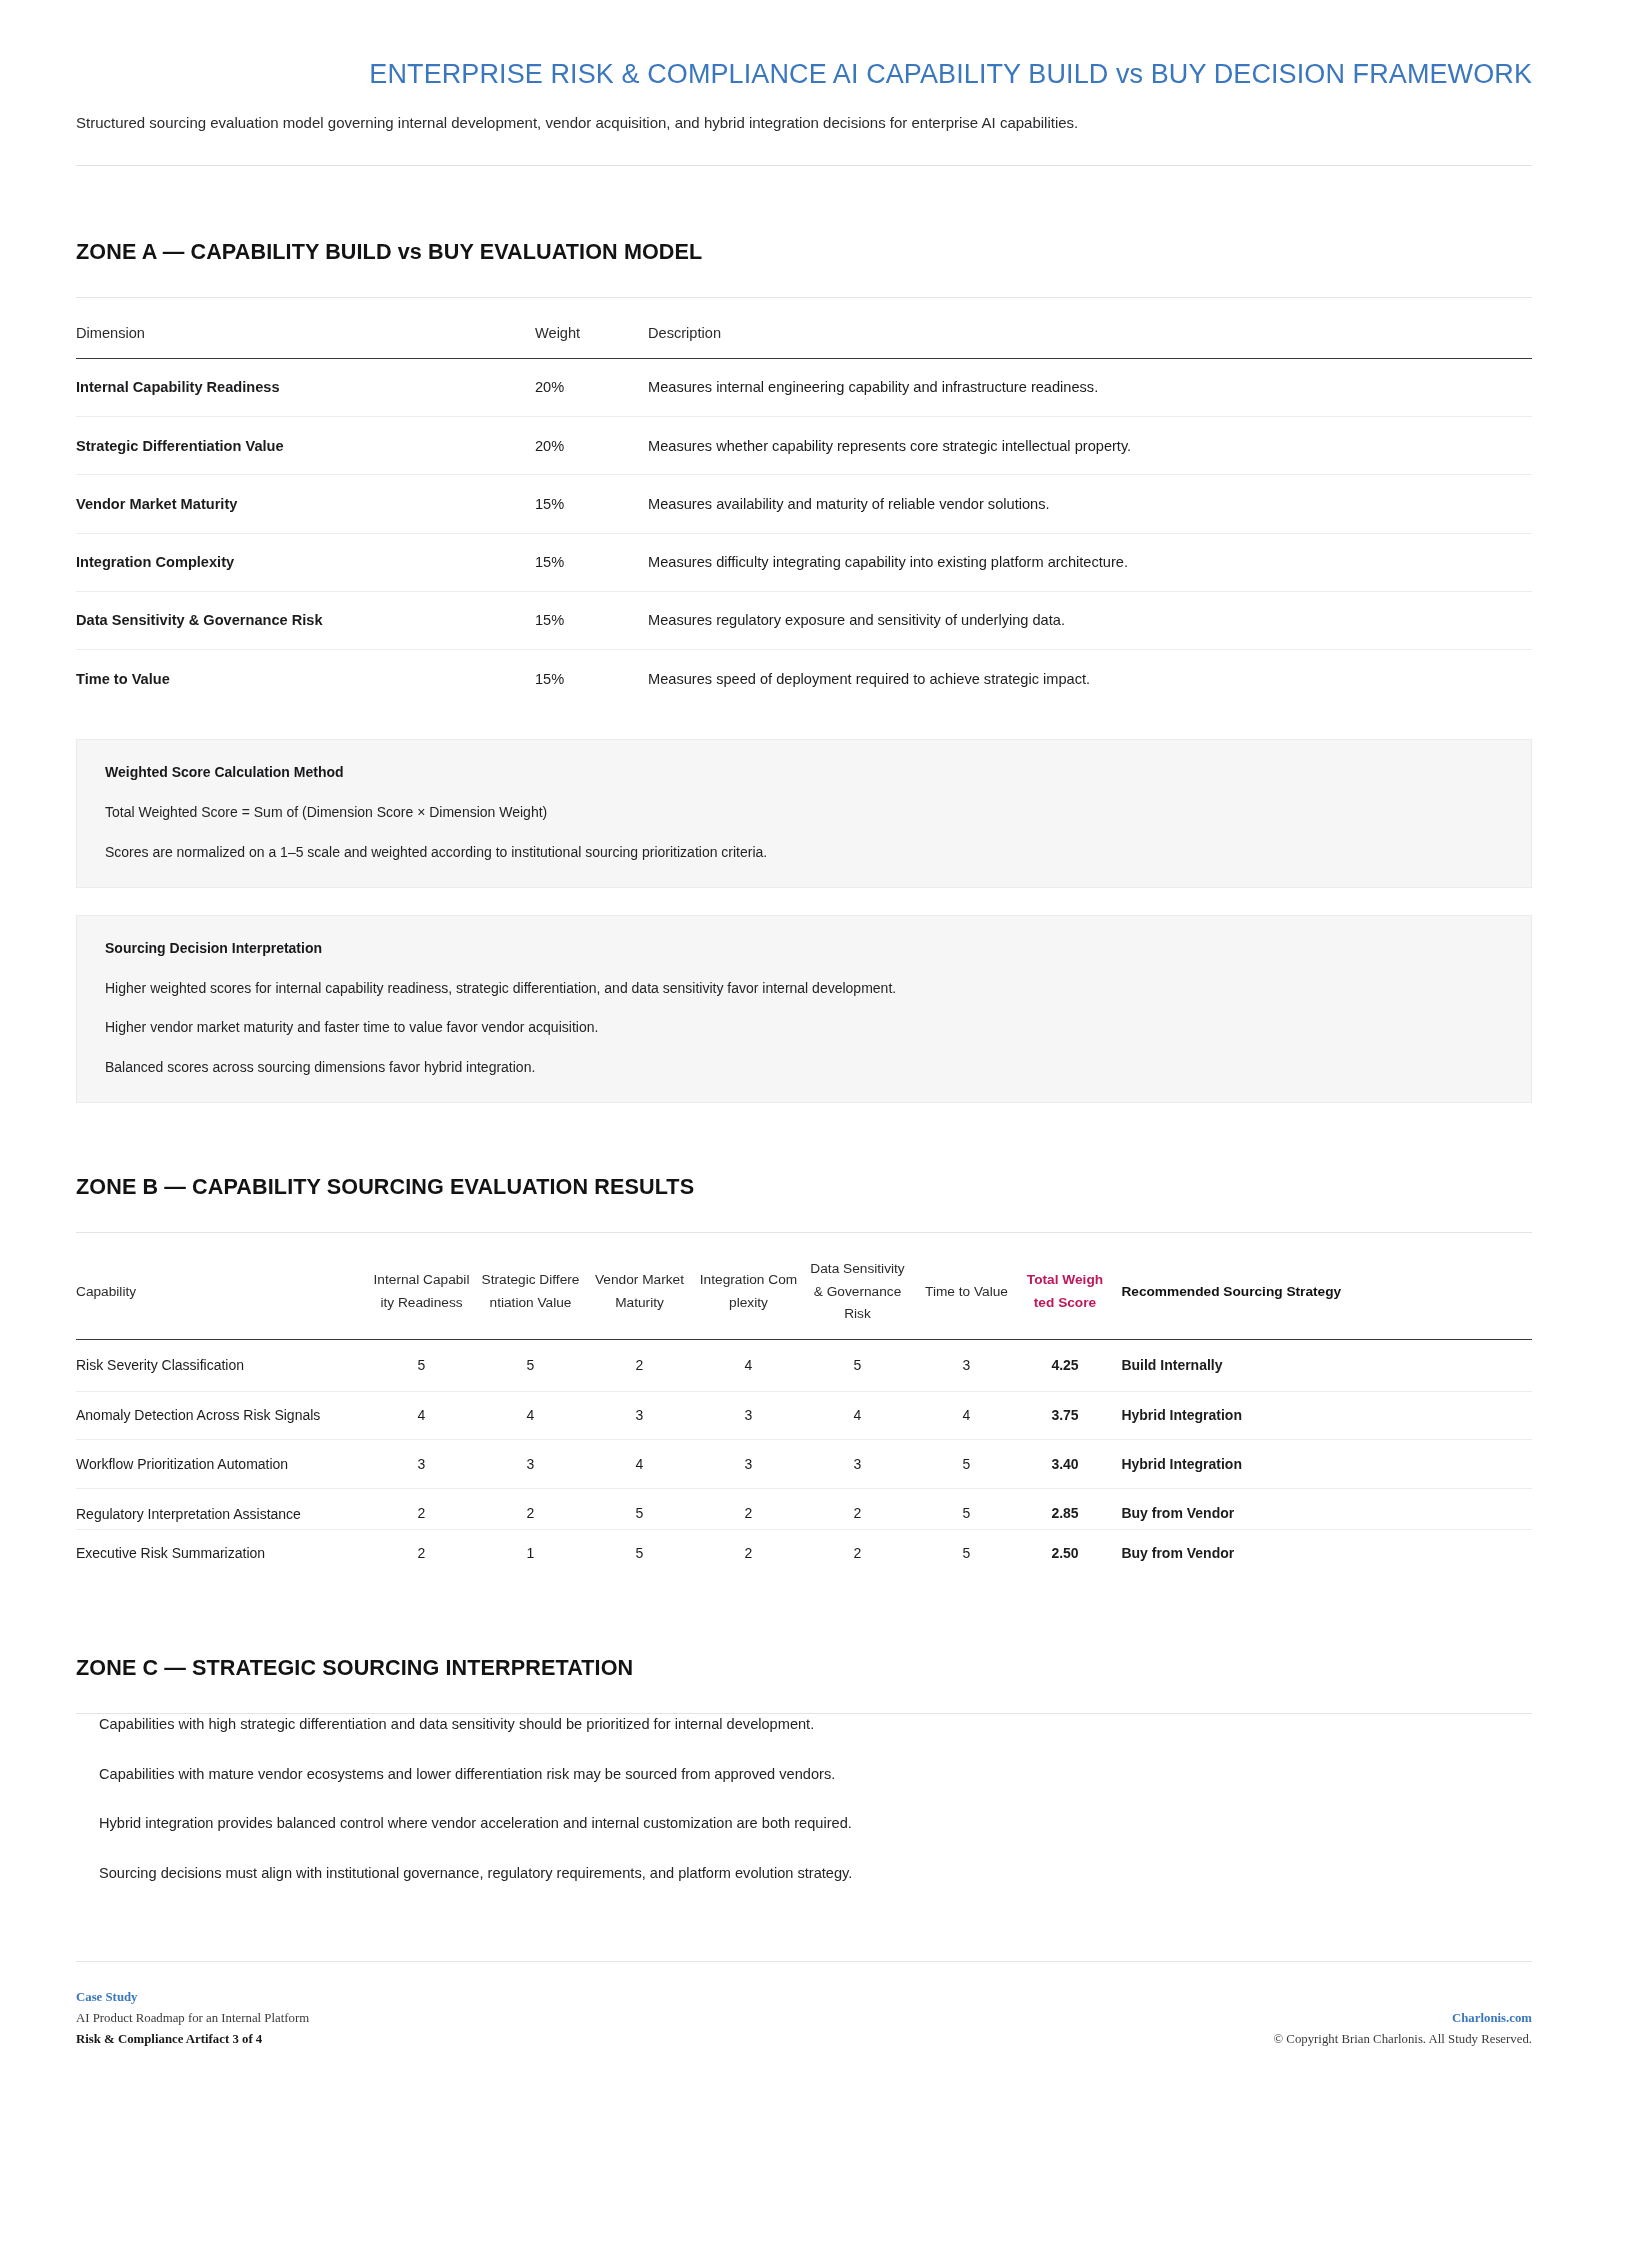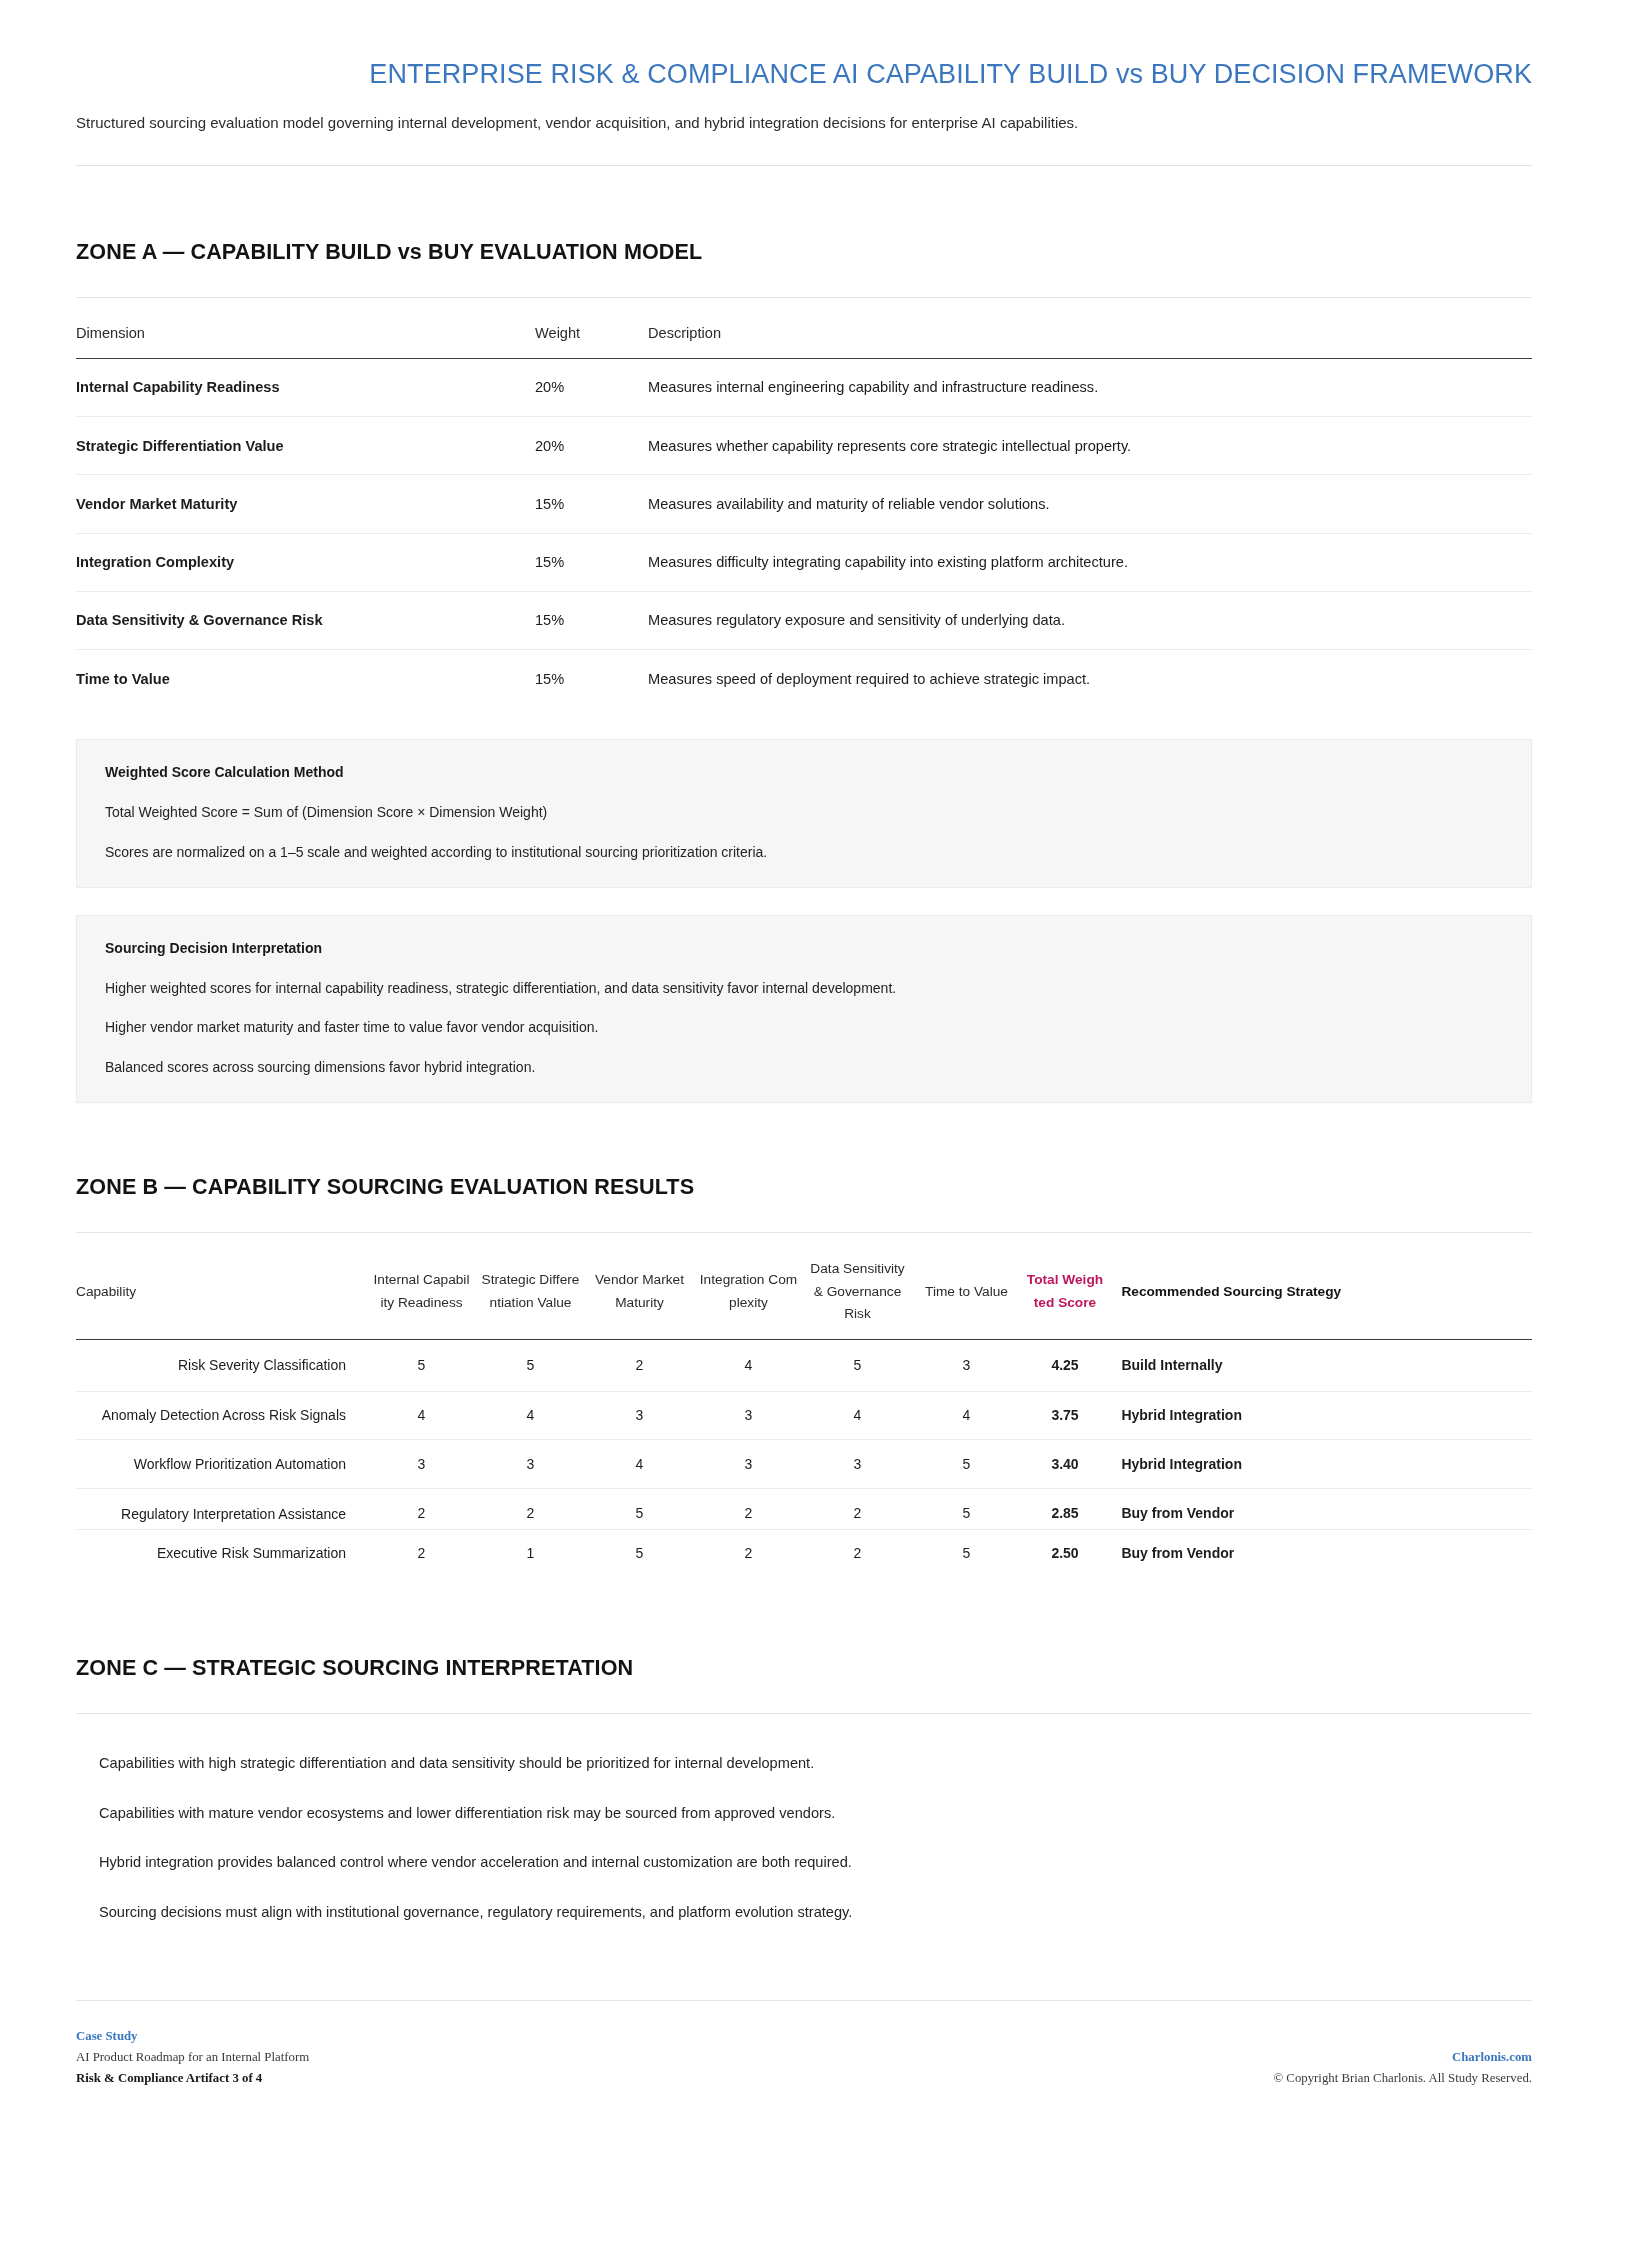--- a/index.html
+++ b/index.html
@@ -161,21 +161,21 @@
 
   .tbl-b tbody td {
     font-size: 14px;
     color: #1c1c1e;
     border-bottom: 0.9px solid #ededef;
     vertical-align: middle;
     padding: 15px 5.3px 15px 5.3px;
     line-height: 1.5;
   }
   .tbl-b tbody td.cap {
-    text-align: right;
+    text-align: left;
     padding-left: 0;
     padding-right: 21px;
   }
   .tbl-b tbody td.num { text-align: center; }
   .tbl-b tbody td.score {
     text-align: center;
     font-weight: 700;
   }
   .tbl-b tbody td.strat {
     text-align: left;
@@ -189,21 +189,21 @@
   }
   .tbl-b tbody tr.r-overflow td.cap {
     height: 30px;
     padding-top: 10.6px;
     padding-bottom: 0;
   }
   .tbl-b tbody tr:last-child td { border-bottom: 0; padding-top: 12.4px; }
 
   
   .zone-c-wrap { padding-top: 76px; }
-  .zone-c-list { margin-top: 39px; padding-left: 23px; }
+  .zone-c-list { padding-left: 23px; }
   .zone-c-line {
     font-size: 14.6px;
     color: #242426;
     line-height: 1.5;
     margin: 0 0 28px 0;
   }
   .zone-c-line:last-child { margin-bottom: 0; }
 
   
   .footer-wrap { padding-top: 76px; font-family: Liberation Serif, serif; }

